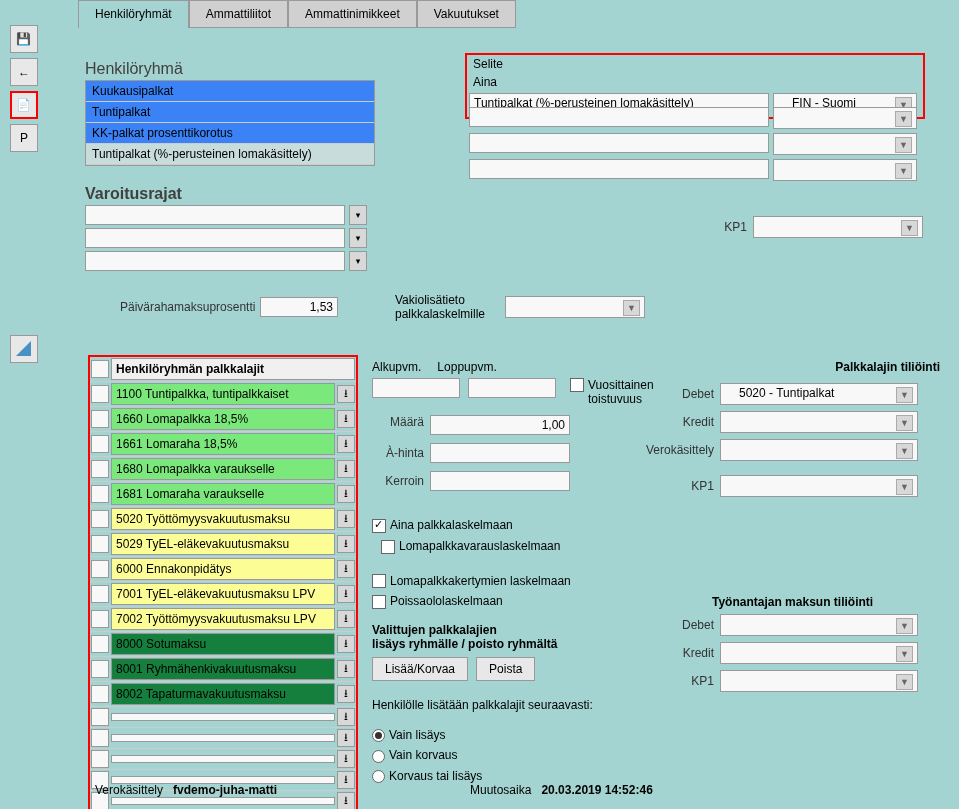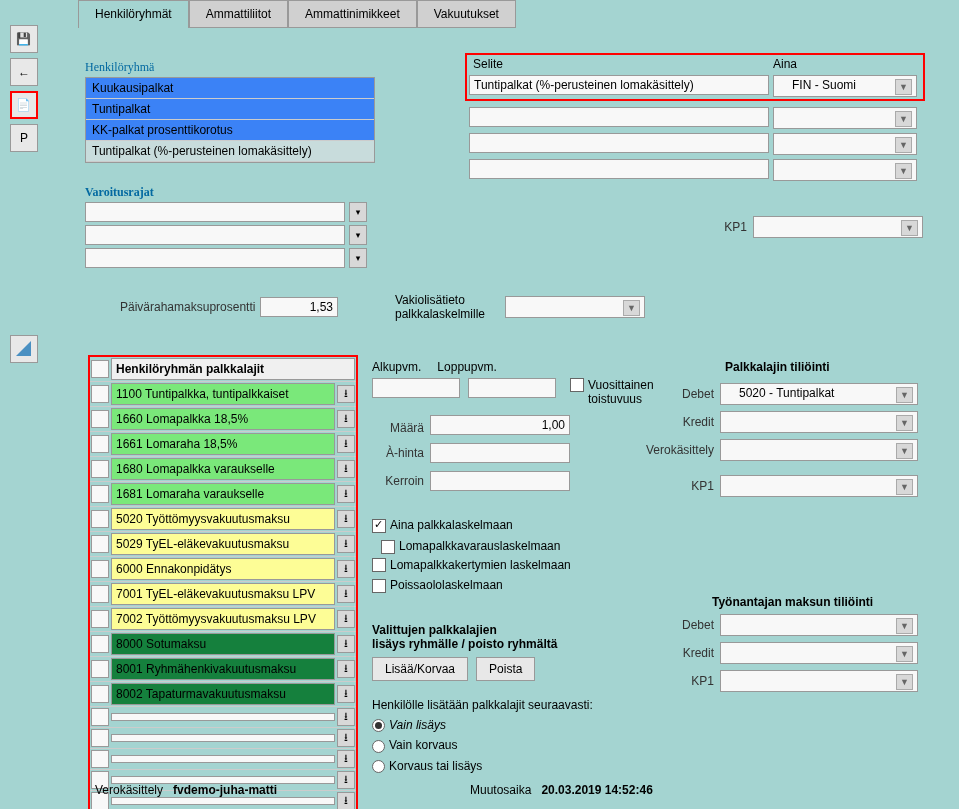--- a/index.html
+++ b/index.html
@@ -4,21 +4,21 @@
 <style>
 * { box-sizing: border-box; font-family: Arial, sans-serif; font-size: 12px; }
 body { margin: 0; background: #a4d4d1; width: 959px; height: 809px; position: relative; }
 .toolbar-left { position: absolute; left: 10px; top: 25px; display: flex; flex-direction: column; gap: 5px; }
 .tool-btn { width: 28px; height: 28px; background: #e8e8e8; border: 1px solid #999; display: flex; align-items: center; justify-content: center; cursor: pointer; }
 .tool-btn.highlighted { border: 2px solid red; }
 .tool-btn-logo { position: absolute; left: 10px; top: 335px; width: 28px; height: 28px; background: #e8e8e8; border: 1px solid #999; display: flex; align-items: center; justify-content: center; }
 .tabs { position: absolute; left: 78px; top: 0; display: flex; height: 28px; }
 .tab { padding: 6px 16px; background: #d0d0d0; border: 1px solid #999; cursor: pointer; }
 .tab.active { background: #a4d4d1; border-bottom: none; }
-.group-label { font-size: 12px; color: #0369a1; margin-bottom: 2px; font-family: Liberation Serif, serif; }
+.group-label { font-size: 16px; color: #404040; margin-bottom: 2px; }
 .listbox { background: #3b82f6; border: 1px solid #999; }
 .list-item { padding: 3px 6px; border-bottom: 1px solid #ccc; cursor: pointer; }
 .list-item.selected { background: #c8dcdc; }
 .red-box { border: 2px solid red; }
 .input-text { background: #f8f8f8; border: 1px solid #999; padding: 2px 4px; height: 20px; }
 .input-row { display: flex; align-items: center; gap: 4px; margin-bottom: 3px; }
 .dropdown-small { width: 18px; height: 20px; background: #d8d8d8; border: 1px solid #999; display: flex; align-items: center; justify-content: center; cursor: pointer; font-size: 9px; }
 .field-label { text-align: right; padding-right: 6px; color: #333; }
 .dropdown { background: #f8f8f8; border: 1px solid #999; padding: 2px 18px; height: 22px; position: relative; }
 .dropdown::after { content: "▼"; position: absolute; right: 4px; top: 3px; font-size: 9px; color: #666; background: #d8d8d8; padding: 2px 3px; border: 1px solid #aaa; }
@@ -90,21 +90,21 @@
   <div class="field-label" style="width:140px">Päivärahamaksuprosentti</div>
   <input class="input-text red-box" style="width: 78px; text-align: right;" value="1,53">
 </div>
 
 <div style="position:absolute; left:395px; top:293px; display:flex; align-items:center;">
   <div style="width:100px;">Vakiolisätieto palkkalaskelmille</div>
   <div class="dropdown" style="width:140px; margin-left:10px;"></div>
 </div>
 
 <div style="position:absolute; left:465px; top:53px; width:460px;" class="red-box">
-  <div style="display:flex;">
+  <div style="display:flex;flex-direction:column;">
     <div style="width:300px; padding:2px 6px;">Selite</div>
     <div style="width:150px; padding:2px 6px;">Aina</div>
   </div>
   <div style="display:flex; padding:2px;">
     <input class="input-text" style="width: 300px; margin-right: 4px;" value="Tuntipalkat (%-perusteinen lomakäsittely)">
     <div class="dropdown" style="width:144px;">FIN - Suomi</div>
   </div>
 </div>
 <div style="position:absolute; left:467px; top:105px; width:456px;">
   <div style="display:flex; padding:2px;">
@@ -234,59 +234,59 @@
     <input class="input-text" style="width: 88px;">
     <input class="input-text" style="width: 88px;">
     <div style="display:flex; align-items:flex-start; margin-left:6px;">
       <span class="checkbox"></span>
       <span style="width:72px;">Vuosittainen toistuvuus</span>
     </div>
   </div>
 </div>
 
 <div style="position:absolute; left:372px; top:415px;">
-  <div style="display:flex; align-items:flex-end; margin-bottom:8px;">
+  <div style="display:flex; align-items:flex-start; margin-bottom:8px;">
     <div class="field-label" style="width:58px;">Määrä</div>
     <input class="input-text" style="width: 140px; text-align: right;" value="1,00">
   </div>
   <div style="display:flex; align-items:center; margin-bottom:8px;">
     <div class="field-label" style="width:58px;">À-hinta</div>
     <input class="input-text" style="width: 140px;">
   </div>
   <div style="display:flex; align-items:center; margin-bottom:8px;">
     <div class="field-label" style="width:58px;">Kerroin</div>
     <input class="input-text" style="width: 140px;">
   </div>
 </div>
 
 <div style="position:absolute; left:372px; top:518px;">
   <div style="margin-bottom:6px;"><span class="checkbox checked"></span><span>Aina palkkalaskelmaan</span></div>
-  <div style="margin-bottom:4px;padding-left:9px;"><span class="checkbox"></span><span>Lomapalkkavarauslaskelmaan</span></div>
+  <div style="margin-bottom:20px;padding-left:9px;"><span class="checkbox"></span><span>Lomapalkkavarauslaskelmaan</span></div>
   <div style="margin-bottom:6px;"><span class="checkbox"></span><span>Lomapalkkakertymien laskelmaan</span></div>
   <div style="margin-bottom:6px;"><span class="checkbox"></span><span>Poissaololaskelmaan</span></div>
 </div>
 
 <div style="position:absolute; left:372px; top:623px;">
   <div class="bold">Valittujen palkkalajien</div>
   <div class="bold">lisäys ryhmälle / poisto ryhmältä</div>
   <div style="margin-top:6px; display:flex; gap:8px;">
     <button class="btn">Lisää/Korvaa</button>
     <button class="btn">Poista</button>
   </div>
 </div>
 
 <div style="position:absolute; left:372px; top:698px;">
   <div>Henkilölle lisätään palkkalajit seuraavasti:</div>
-  <div style="margin-top:6px;font-style:italic;"><span class="radio checked"></span><span>Vain lisäys</span></div>
+  <div style="margin-top:16px;"><span class="radio checked"></span><span>Vain lisäys</span></div>
   <div style="margin-top:6px;"><span class="radio"></span><span>Vain korvaus</span></div>
   <div style="margin-top:6px;"><span class="radio"></span><span>Korvaus tai lisäys</span></div>
 </div>
 
 <div style="position:absolute; left:725px; top:360px; width:215px;">
-  <div class="bold" style="text-align:left; margin-bottom:14px;">Palkkalajin tiliöinti</div>
+  <div class="bold" style="text-align:right; margin-bottom:14px;">Palkkalajin tiliöinti</div>
 </div>
 <div style="position:absolute; left:630px; top:383px;">
   <div style="display:flex; align-items:center; margin-bottom:6px;">
       <div class="field-label" style="width:90px;">Debet</div>
       <div class="dropdown" style="width:198px;">5020 - Tuntipalkat</div>
     </div>
   <div style="display:flex; align-items:center; margin-bottom:6px;">
       <div class="field-label" style="width:90px;">Kredit</div>
       <div class="dropdown" style="width:198px;"></div>
     </div>

